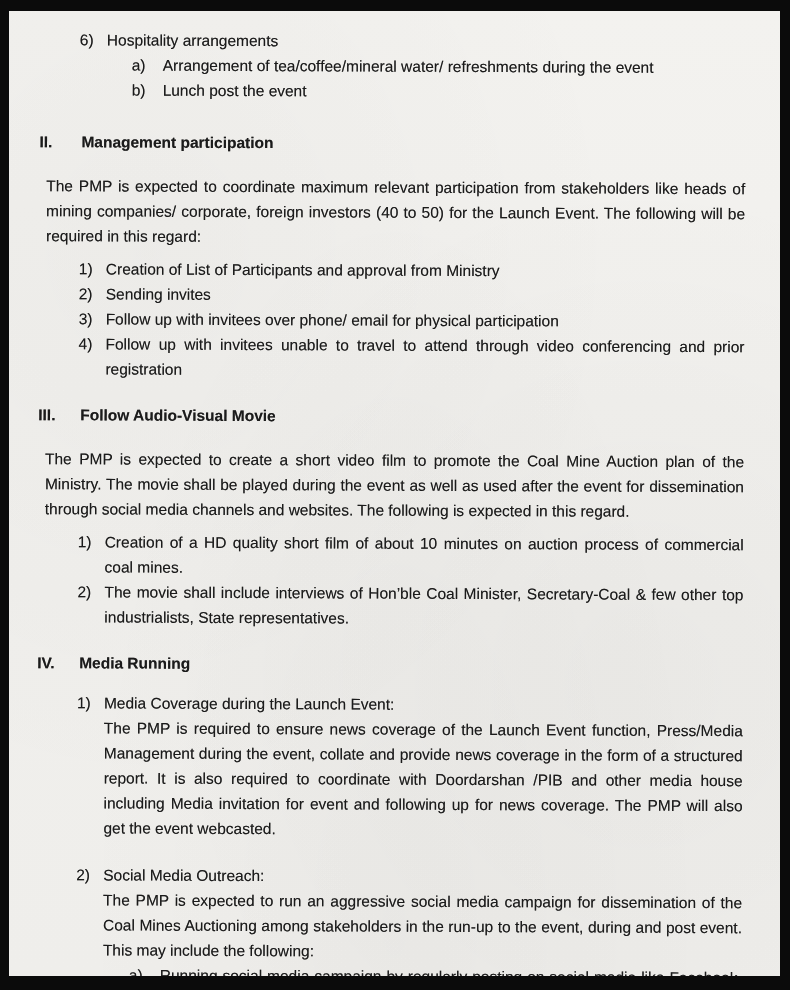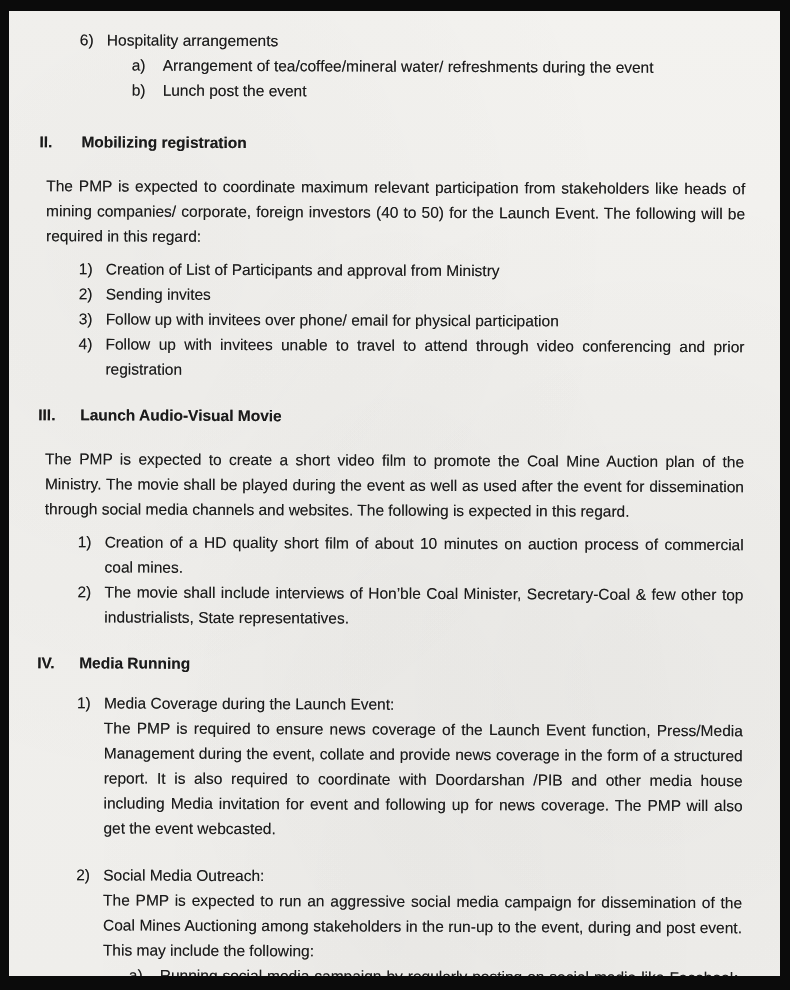--- a/index.html
+++ b/index.html
@@ -75,21 +75,21 @@
         <span class="marker">a)</span>
         <span class="text">Arrangement of tea/coffee/mineral water/ refreshments during the event</span>
       </div>
       <div class="li l2">
         <span class="marker">b)</span>
         <span class="text">Lunch post the event</span>
       </div>
 
       <div class="heading-row m-head2">
         <span class="roman">II.</span>
-        <span class="head-text">Mobilizing registration</span>
+        <span class="head-text">Management participation</span>
       </div>
       <div class="para m-para">The PMP is expected to coordinate maximum relevant participation from stakeholders like heads of mining companies/ corporate, foreign investors (40 to 50) for the Launch Event. The following will be required in this regard:</div>
       <div class="m-list">
         <div class="li l0">
           <span class="marker">1)</span>
           <span class="text">Creation of List of Participants and approval from Ministry</span>
         </div>
         <div class="li l0">
           <span class="marker">2)</span>
           <span class="text">Sending invites</span>
@@ -99,21 +99,21 @@
           <span class="text">Follow up with invitees over phone/ email for physical participation</span>
         </div>
         <div class="li l0">
           <span class="marker">4)</span>
           <span class="text">Follow up with invitees unable to travel to attend through video conferencing and prior registration</span>
         </div>
       </div>
 
       <div class="heading-row m-head3">
         <span class="roman">III.</span>
-        <span class="head-text">Launch Audio-Visual Movie</span>
+        <span class="head-text">Follow Audio-Visual Movie</span>
       </div>
       <div class="para m-para">The PMP is expected to create a short video film to promote the Coal Mine Auction plan of the Ministry. The movie shall be played during the event as well as used after the event for dissemination through social media channels and websites. The following is expected in this regard.</div>
       <div class="m-list">
         <div class="li l0">
           <span class="marker">1)</span>
           <span class="text">Creation of a HD quality short film of about 10 minutes on auction process of commercial coal mines.</span>
         </div>
         <div class="li l0">
           <span class="marker">2)</span>
           <span class="text">The movie shall include interviews of Hon’ble Coal Minister, Secretary-Coal &amp; few other top industrialists, State representatives.</span>

